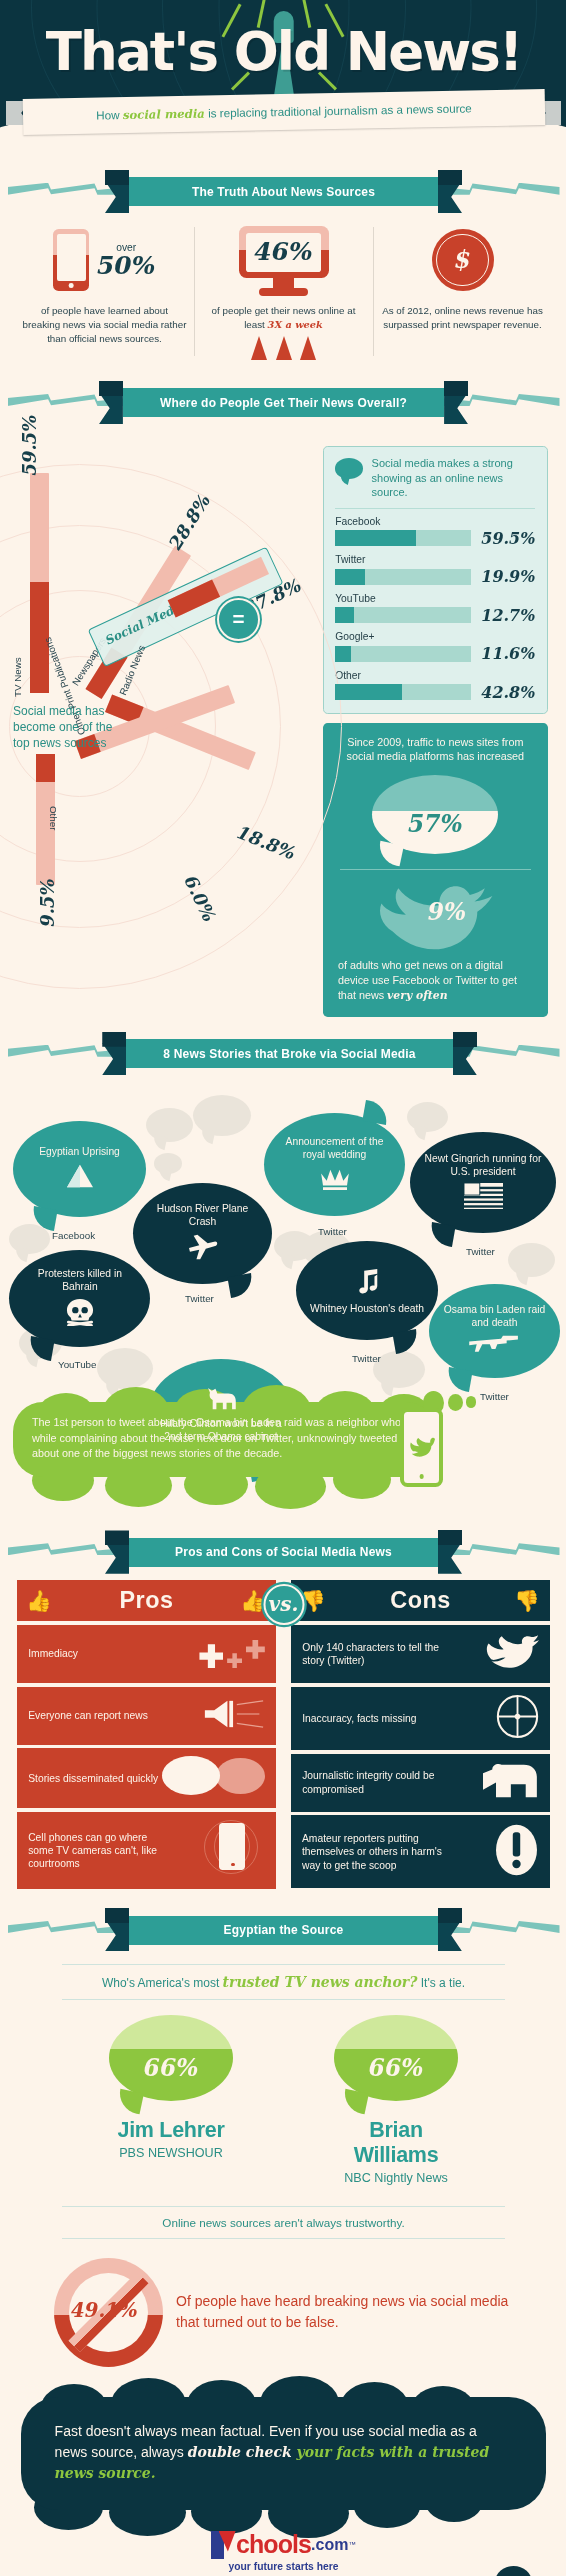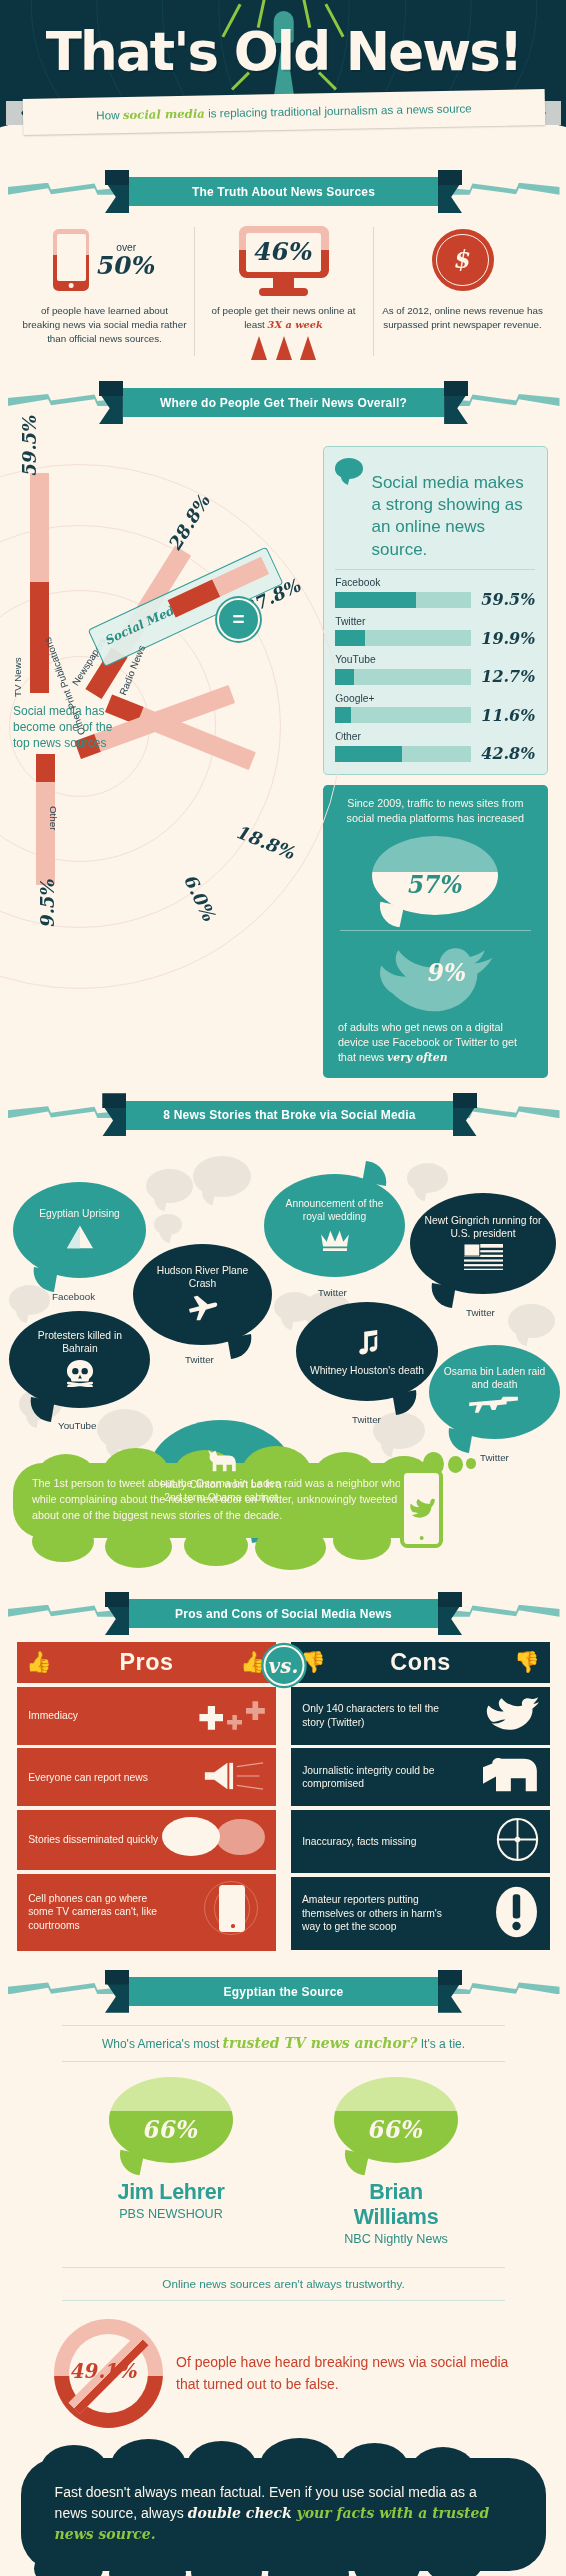--- a/index.html
+++ b/index.html
@@ -237,21 +237,21 @@
     background: #dff0ec; border: 1.4px solid #9fd2c9; border-radius: 4.7px; padding: 9.4px 11.2px 11.2px;
   }
   .card-head { display:flex; gap:8.4px; align-items:flex-start; }
   .bubble-icon {
     width: 28px; height: 20.6px; background:#2d9e96; border-radius: 50%; position: relative; flex: none; margin-top:1.9px;
   }
   .bubble-icon::after {
     content:""; position:absolute; left: 4.7px; bottom:-5.6px; width:9.4px;height:9.4px;background:#2d9e96;
     border-radius: 0 0 0 9.4px; transform: rotate(14deg);
   }
-  .card-head p { font-size: 17px; line-height:1.3; color:#2b8f85;margin-top:16px; }
+  .card-head p { font-size: 11px; line-height:1.3; color:#2b8f85; }
   .card-div { height:0.9px; background:#b6ded6; margin: 8.4px 0 7.5px; }
   .bar-row { margin-bottom: 6.6px; }
   .bar-row .nm { font-size: 10.3px; color:#27424a; margin-bottom: 1.9px; }
   .bar-row .track { display:flex; align-items:center; gap: 6.6px; }
   .bar-row .bg { flex: 1; height: 16px; background:#a9d8ce; position: relative; }
   .bar-row .fg { height:16px; background:#2d9e96; }
   .bar-row .pct {
     font-family:"DejaVu Serif",serif; font-style:italic; font-weight:bold; font-size: 16px;
     color:#163f4a; width: 58px; text-align: right;
   }
@@ -868,35 +868,35 @@
       </div>
       <div class="pc-row cons">
         <div class="rtxt">Only 140 characters to tell the story (Twitter)</div>
         <div class="rico">
           <svg width="54" height="36" viewBox="0 0 58 38">
               <path d="M6 26 C1 21 1 13 4 10 C8 15 15 17 20 16 C14 12 13 5 18 2 C23 9 33 12 40 10 C38 4 44 0 50 3 C53 3 55 2 57 1 C56 4 54 6 52 8 C54 8 56 7 58 6 C56 9 54 11 51 13 C52 25 40 36 26 36 C18 36 11 32 7 29 C13 30 19 28 22 25 C15 25 9 30 6 26 Z" fill="#fdf4ea"></path>
             </svg>
         </div>
       </div>
       <div class="pc-row cons">
-        <div class="rtxt">Journalistic integrity could be compromised</div>
-        <div class="rico">
-          <svg width="60" height="39" viewBox="0 0 64 42">
-            <path d="M14 8 C14 3 20 1 24 3 L48 3 C56 3 62 8 62 16 L62 38 L50 38 L50 24 L34 24 L34 38 L18 38 L18 22 L4 30 L4 12 Z" fill="#fdf4ea"></path>
-          </svg>
-        </div>
-      </div>
-      <div class="pc-row cons">
         <div class="rtxt">Inaccuracy, facts missing</div>
         <div class="rico">
           <svg width="43" height="45" viewBox="0 0 46 48">
             <ellipse cx="23" cy="24" rx="21" ry="22" fill="none" stroke="#fdf4ea" stroke-width="2.2"></ellipse>
             <line x1="23" y1="2" x2="23" y2="46" stroke="#fdf4ea" stroke-width="2"></line>
             <line x1="2" y1="24" x2="44" y2="24" stroke="#fdf4ea" stroke-width="2"></line>
             <circle cx="23" cy="24" r="3" fill="#fdf4ea"></circle>
+          </svg>
+        </div>
+      </div>
+      <div class="pc-row cons">
+        <div class="rtxt">Journalistic integrity could be compromised</div>
+        <div class="rico">
+          <svg width="60" height="39" viewBox="0 0 64 42">
+            <path d="M14 8 C14 3 20 1 24 3 L48 3 C56 3 62 8 62 16 L62 38 L50 38 L50 24 L34 24 L34 38 L18 38 L18 22 L4 30 L4 12 Z" fill="#fdf4ea"></path>
           </svg>
         </div>
       </div>
       <div class="pc-row cons" style="min-height:73px;padding-left:11px;">
         <div class="rtxt">Amateur reporters putting themselves or others in harm's way to get the scoop</div>
         <div class="rico">
           <svg width="45" height="54" viewBox="0 0 48 58">
             <ellipse cx="24" cy="29" rx="22" ry="27" fill="#fdf4ea"></ellipse>
             <rect x="20" y="10" width="8" height="26" rx="3" fill="#0b3440"></rect>
             <circle cx="24" cy="44" r="4.5" fill="#0b3440"></circle>

